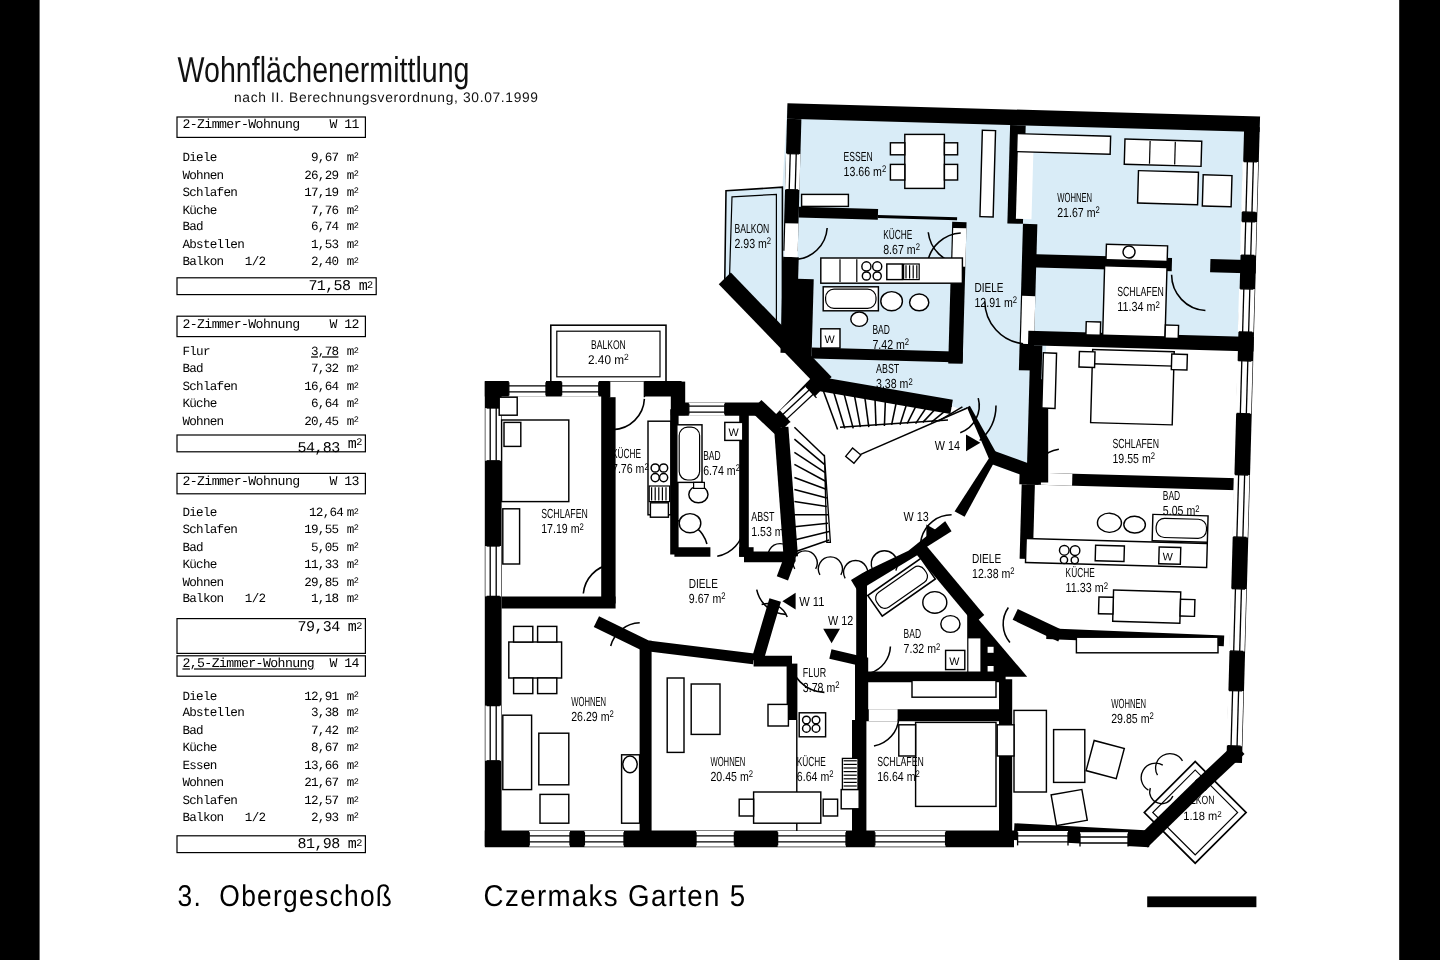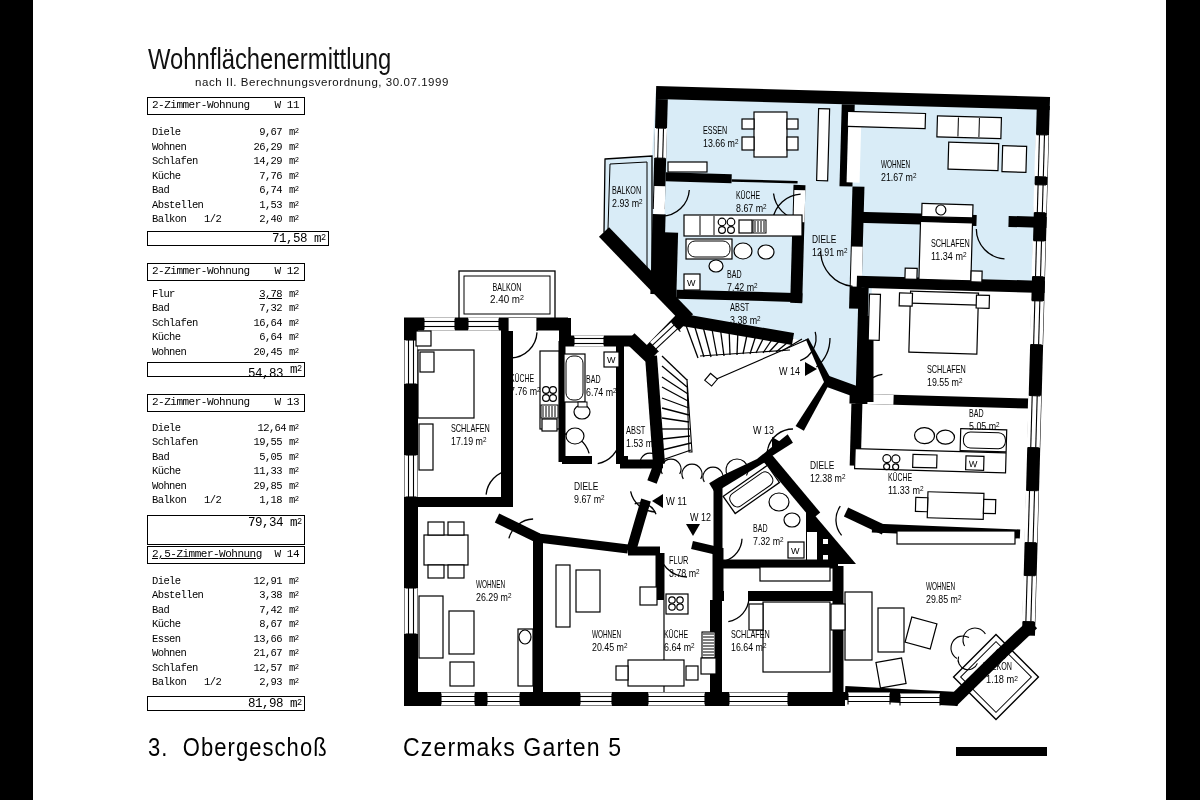--- a/index.html
+++ b/index.html
@@ -23,26 +23,26 @@
 <div class="abs ttl" style="left:148px;top:42px;">Wohnflächenermittlung</div>
 <div class="abs sub" style="left:148px;top:76px;">nach II. Berechnungsverordnung, 30.07.1999</div>
 
 <div id="tables">
 <div class="abs hbox" style="left:147px;top:97px;width:158px;height:18px;">
         <span style="position:absolute;left:4px;top:1px;">2-Zimmer-Wohnung</span>
         <span style="position:absolute;right:5px;top:1px;">W 11</span>
       </div>
 <div class="row" style="left:152px;top:126px;width:147px;"><span>Diele</span><span class="rv" style="right:17px;">9,67</span><span style="position:absolute;right:0px;">m<sup>2</sup></span></div>
 <div class="row" style="left:152px;top:141px;width:147px;"><span>Wohnen</span><span class="rv" style="right:17px;">26,29</span><span style="position:absolute;right:0px;">m<sup>2</sup></span></div>
-<div class="row" style="left:152px;top:155px;width:147px;"><span>Schlafen</span><span class="rv" style="right:17px;">14,29</span><span style="position:absolute;right:0px;">m<sup>2</sup></span></div>
+<div class="row" style="left:152px;top:155px;width:147px;"><span>Schlafen</span><span class="rv" style="right:17px;">17,19</span><span style="position:absolute;right:0px;">m<sup>2</sup></span></div>
 <div class="row" style="left:152px;top:170px;width:147px;"><span>Küche</span><span class="rv" style="right:17px;">7,76</span><span style="position:absolute;right:0px;">m<sup>2</sup></span></div>
 <div class="row" style="left:152px;top:184px;width:147px;"><span>Bad</span><span class="rv" style="right:17px;">6,74</span><span style="position:absolute;right:0px;">m<sup>2</sup></span></div>
 <div class="row" style="left:152px;top:199px;width:147px;"><span>Abstellen</span><span class="rv" style="right:17px;">1,53</span><span style="position:absolute;right:0px;">m<sup>2</sup></span></div>
 <div class="row" style="left:152px;top:213px;width:147px;"><span>Balkon</span><span style="position:absolute;left:52px;">1/2</span><span class="rv" style="right:17px;">2,40</span><span style="position:absolute;right:0px;">m<sup>2</sup></span></div>
-<div class="abs sbox" style="left:147px;top:231px;width:182px;height:15px;">
+<div class="abs sbox" style="left:147px;top:231px;width:167px;height:15px;">
         <span style="position:absolute;right:21px;top:0px;">71,58</span>
         <span style="position:absolute;right:2px;top:0px;">m<sup>2</sup></span>
       </div>
 <div class="abs hbox" style="left:147px;top:263px;width:158px;height:18px;">
         <span style="position:absolute;left:4px;top:1px;">2-Zimmer-Wohnung</span>
         <span style="position:absolute;right:5px;top:1px;">W 12</span>
       </div>
 <div class="row" style="left:152px;top:288px;width:147px;"><span>Flur</span><span class="rv" style="right:17px;text-decoration:underline;">3,78</span><span style="position:absolute;right:0px;">m<sup>2</sup></span></div>
 <div class="row" style="left:152px;top:302px;width:147px;"><span>Bad</span><span class="rv" style="right:17px;">7,32</span><span style="position:absolute;right:0px;">m<sup>2</sup></span></div>
 <div class="row" style="left:152px;top:317px;width:147px;"><span>Schlafen</span><span class="rv" style="right:17px;">16,64</span><span style="position:absolute;right:0px;">m<sup>2</sup></span></div>

